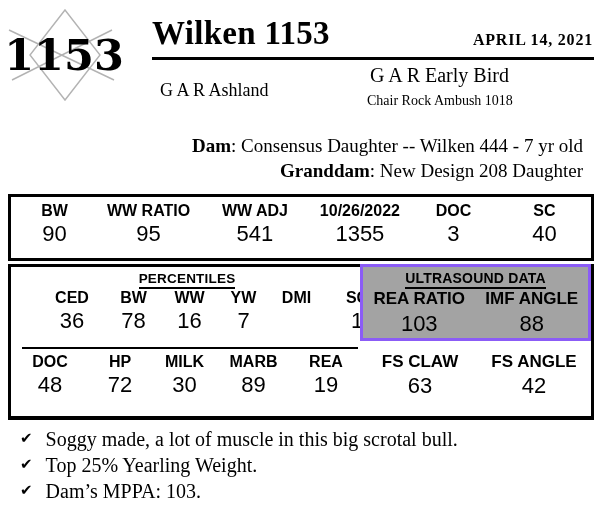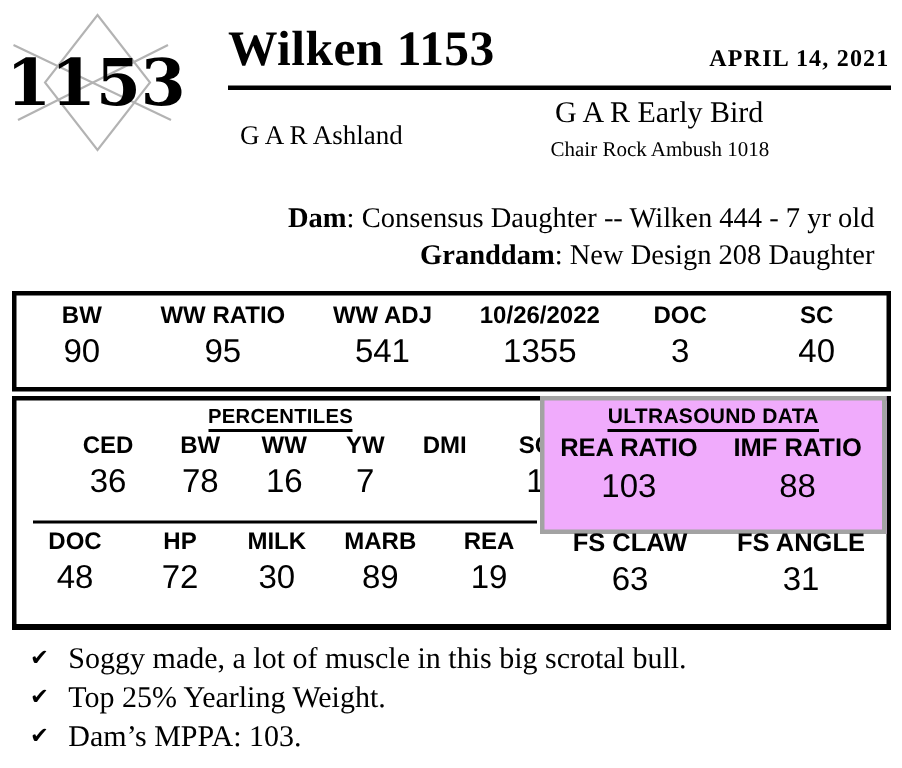--- a/index.html
+++ b/index.html
@@ -29,22 +29,22 @@
 
   .pct-title { position:absolute; left:0; top:2px; width:352px; text-align:center; }
   .pct-title span, .us-title span {
     display:inline-block; font-family:"Liberation Sans","DejaVu Sans",sans-serif;
     font-weight:bold; font-size:13.5px; letter-spacing:.2px;
     border-bottom:2px solid #000; padding-bottom:1px; }
   .pct-row  { position:absolute; left:0; top:22px; width:352px; display:flex;padding-left:28px; }
   .pct-sep  { position:absolute; left:11px; top:80px; width:336px; height:2px; background:#000; }
   .pct-row2 { position:absolute; left:0; top:86px; width:352px; display:flex; }
 
-  .us-box { position:absolute; left:349px; top:-3px; width:231px; height:92px;
-            border:3px solid #a3a3a3; box-sizing:border-box; background:#f0abfc; }
+  .us-box { position:absolute; left:349px; top:-3px; width:231px; height:77px;
+            border:3px solid #8b5cf6; box-sizing:border-box; background:#a3a3a3; }
   .us-title { position:absolute; left:0; top:2px; width:100%; text-align:center; }
   .us-title span { font-size:14px; }
   .us-row { position:absolute; left:0; top:23px; width:100%; display:flex; }
   .us-row .c { width:50%; }
   .us-row .hdr, .fs-row .hdr { font-size:17px; }
   .us-row .val { margin-top:3px; }
 
   .fs-row { position:absolute; left:352px; top:86px; width:228px; display:flex; }
   .fs-row .c { width:50%; }
   .fs-row .val { margin-top:2px; }
@@ -167,34 +167,34 @@
     </div>
 
     <div class="us-box">
       <div class="us-title"><span>ULTRASOUND DATA</span></div>
       <div class="us-row">
         <div class="c">
             <div class="hdr">REA RATIO</div>
             <div class="val">103</div>
           </div>
         <div class="c">
-            <div class="hdr">IMF RATIO</div>
+            <div class="hdr">IMF ANGLE</div>
             <div class="val">88</div>
           </div>
       </div>
     </div>
 
     <div class="fs-row">
       <div class="c">
           <div class="hdr">FS CLAW</div>
           <div class="val">63</div>
         </div>
       <div class="c">
           <div class="hdr">FS ANGLE</div>
-          <div class="val">31</div>
+          <div class="val">42</div>
         </div>
     </div>
 
   </div>
 
   <div class="notes">
     <div class="note">
         <span class="check">✔</span>
         <span>Soggy made, a lot of muscle in this big scrotal bull.</span>
       </div>

